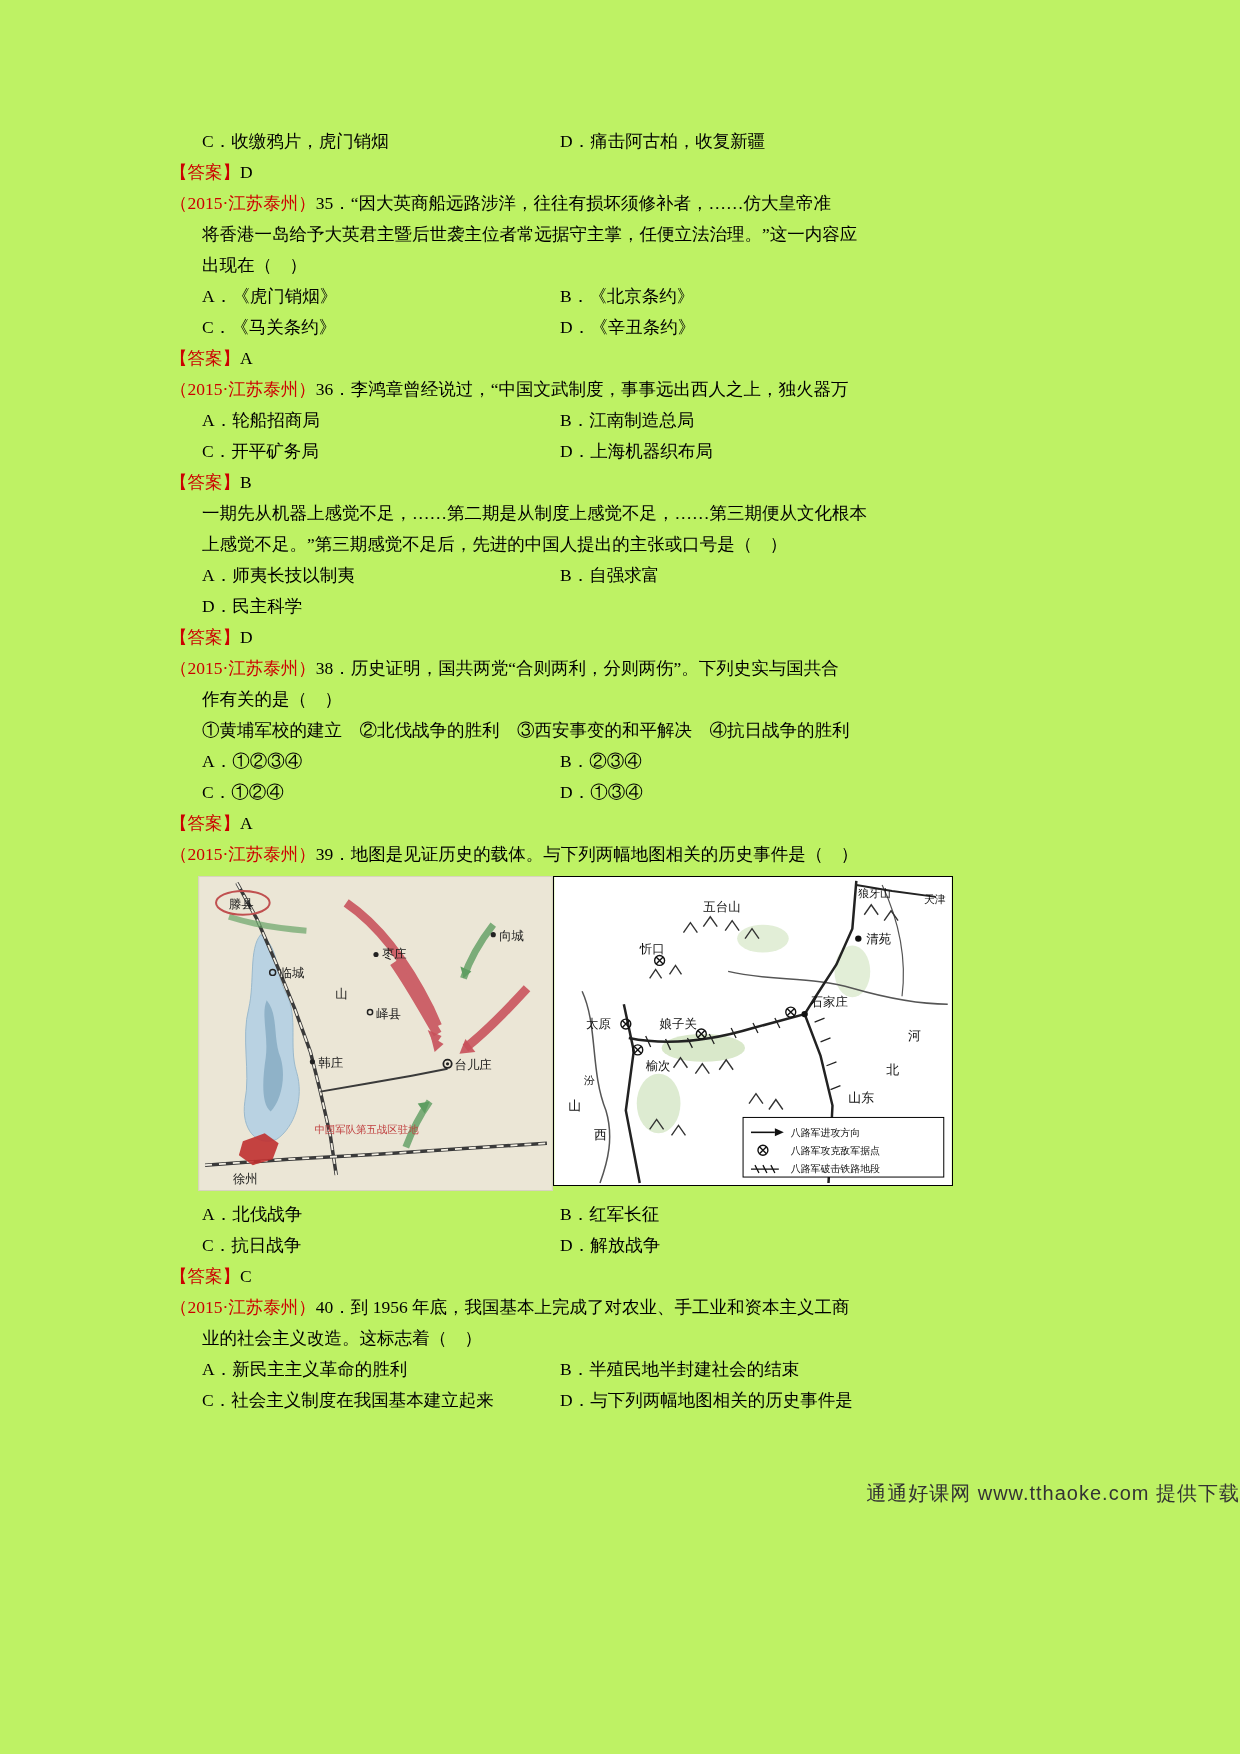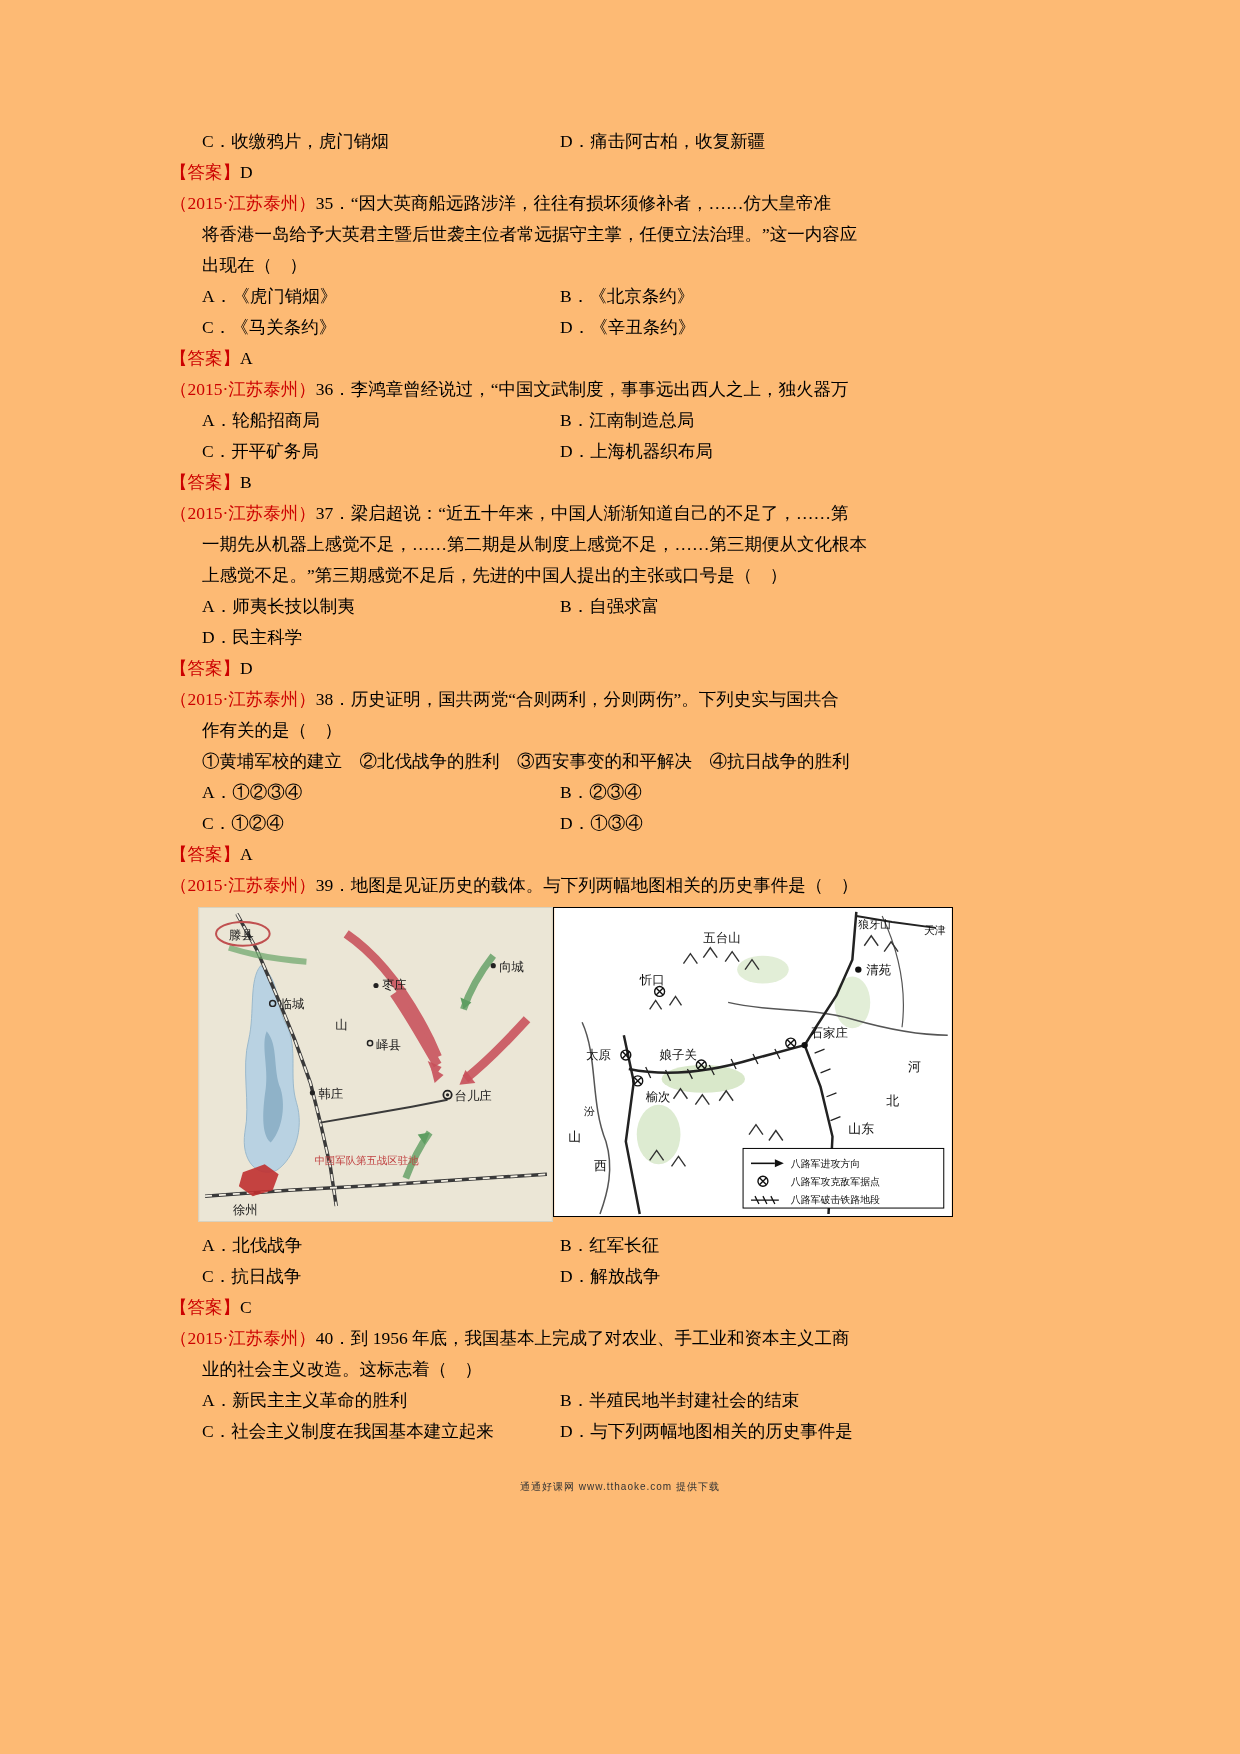--- a/index.html
+++ b/index.html
@@ -4,37 +4,37 @@
 <style>
   * { margin:0; padding:0; box-sizing:border-box; }
   html, body { width:1240px; height:1754px; }
   body {
     background:#ffffff;
     font-family:"Liberation Serif","DejaVu Serif",serif;
     color:#000;
     position:relative;
     overflow:hidden;
   }
-  .page { position:absolute; left:0; top:0; width:1240px; height:1754px; background:#fdba74; }
+  .page { position:absolute; left:0; top:0; width:1240px; height:1754px; background:#bef264; }
   .content {
     position:absolute; left:170px; top:126px; width:910px;
     font-size:17.5px; line-height:31px;
   }
   .line { white-space:nowrap; }
   .ind { padding-left:32px; }
   .red { color:#cc0000; }
   .optrow { display:flex; padding-left:32px; }
   .optrow .left { width:358px; flex:none; }
   .maps { display:flex; padding-left:28px; margin:6px 0 8px; align-items:flex-start; }
   .map-left-frame { border:1px solid #d8d2c0; }
   .map-right-frame { border:1px solid #000; }
   svg text { font-family:"Liberation Serif","DejaVu Serif",serif; }
   .footer {
     position:absolute; top:1480px; left:0; width:1240px;
-    text-align:center; font-size:10px; color:#333;
+    text-align:right; font-size:20px; color:#333;
     font-family:"Liberation Sans","DejaVu Sans",sans-serif;
     letter-spacing:1px;
   }
 </style>
 </head>
 <body>
 
 <div class="page">
   <div class="content">
 
@@ -61,21 +61,20 @@
     <div class="optrow">
       <span class="left">A．轮船招商局</span>
       <span>B．江南制造总局</span>
     </div>
     <div class="optrow">
       <span class="left">C．开平矿务局</span>
       <span>D．上海机器织布局</span>
     </div>
     <div class="line"><span class="red">【答案】</span><span>B</span></div>
 
-    <div class="line"><span class="red">（2015·江苏泰州）</span><span>37．梁启超说：“近五十年来，中国人渐渐知道自己的不足了，……第</span></div>
     <div class="line ind">一期先从机器上感觉不足，……第二期是从制度上感觉不足，……第三期便从文化根本</div>
     <div class="line ind">上感觉不足。”第三期感觉不足后，先进的中国人提出的主张或口号是（　）</div>
     <div class="optrow">
       <span class="left">A．师夷长技以制夷</span>
       <span>B．自强求富</span>
     </div>
     <div class="optrow">
       <span>D．民主科学</span>
     </div>
     <div class="line"><span class="red">【答案】</span><span>D</span></div>

